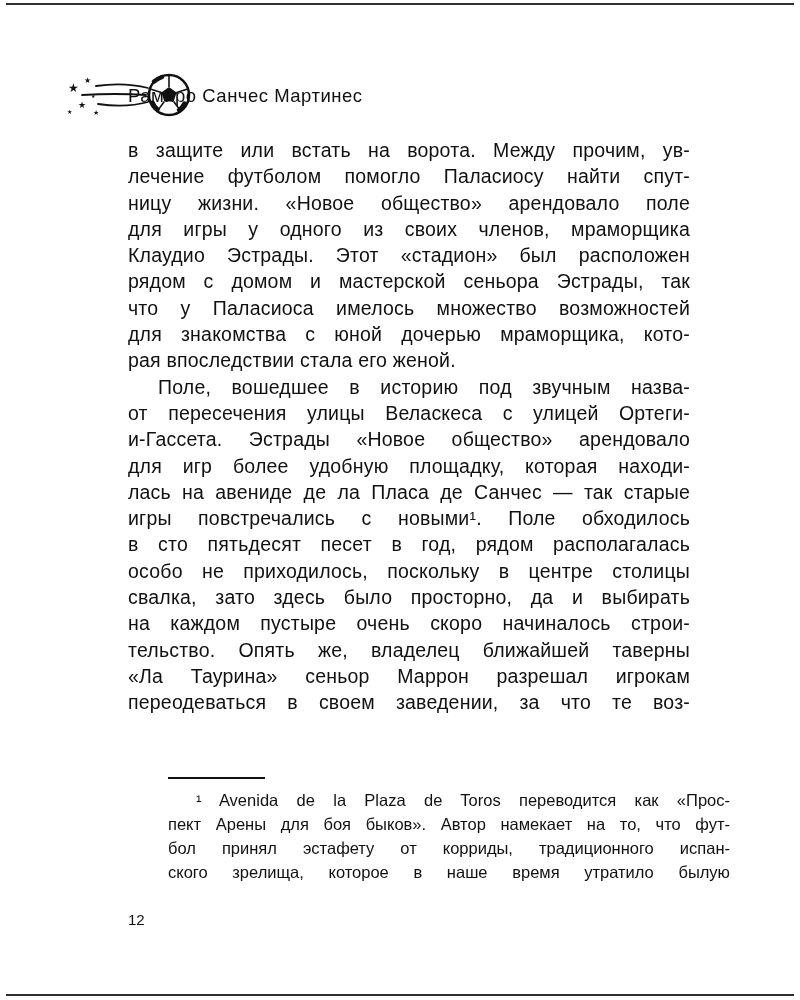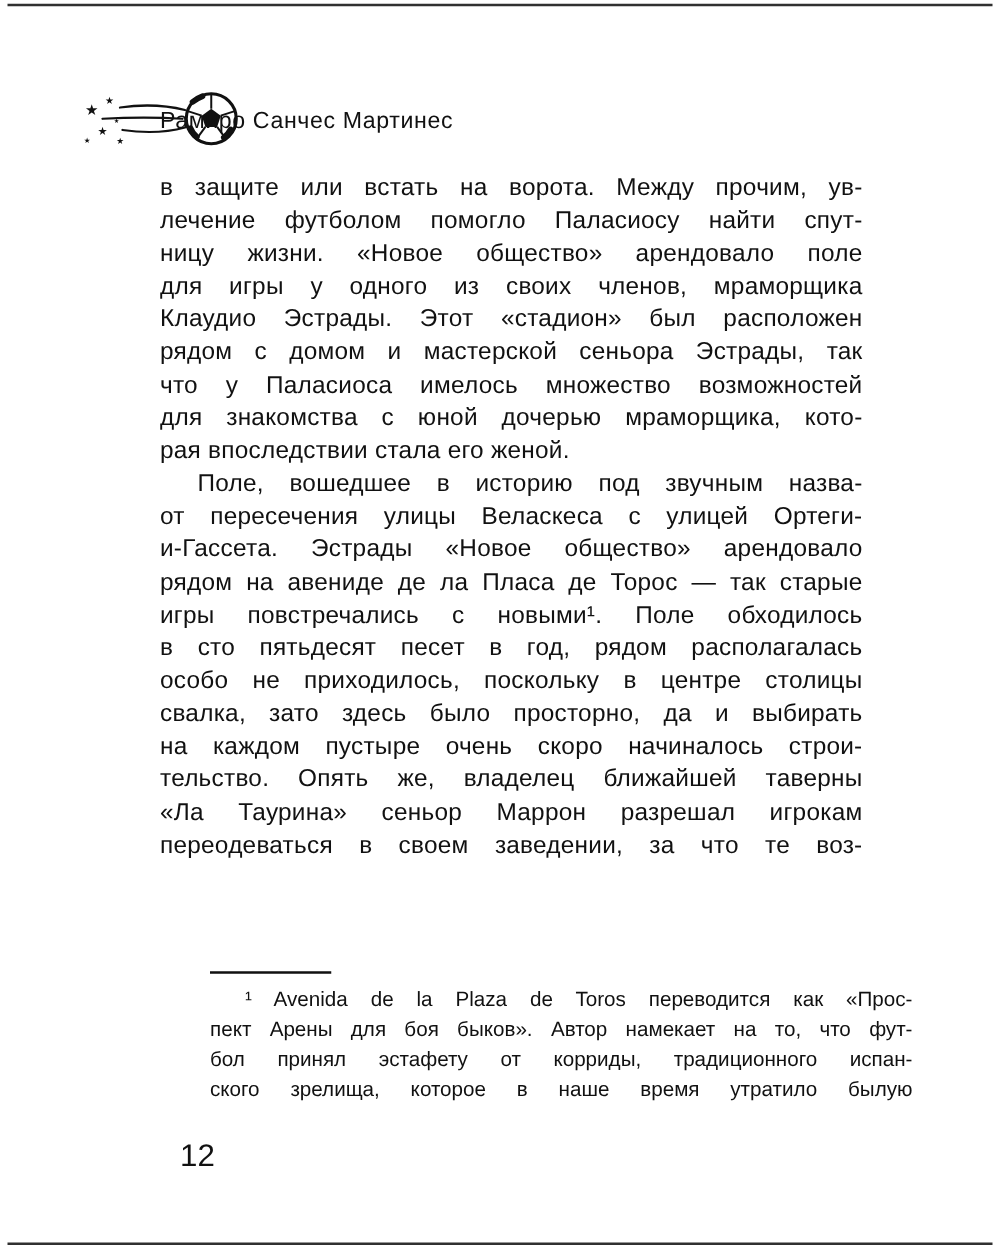--- a/index.html
+++ b/index.html
@@ -51,22 +51,21 @@
     margin-left: 40px;
   }
   .footnote-rule {
     width: 97px; height: 0;
     border-top: 2px solid #111111;
     margin-bottom: 9px;
   }
   .footnote .line.indent { text-indent: 28px; }
   .page-number {
     position: absolute; top: 911px; left: 128px;
-    font-size: 25px;
-    margin-left: 16px;
+    font-size: 15px;
   }
 </style>
 </head>
 <body>
 
 <div class="page">
 
   <div class="scan-line-top"></div>
   <div class="scan-line-bottom"></div>
 
@@ -114,21 +113,22 @@
         <div class="line">Клаудио Эстрады. Этот «стадион» был расположен</div>
         <div class="line">рядом с домом и мастерской сеньора Эстрады, так</div>
         <div class="line">что у Паласиоса имелось множество возможностей</div>
         <div class="line">для знакомства с юной дочерью мраморщика, кото-</div>
         <div class="line last">рая впоследствии стала его женой.</div>
       </div>
       <div>
         <div class="line indent">Поле, вошедшее в историю под звучным назва-</div>
         <div class="line">от пересечения улицы Веласкеса с улицей Ортеги-</div>
         <div class="line">и-Гассета. Эстрады «Новое общество» арендовало</div>
-        <div class="line">рядом на авениде де ла Пласа де Торос — так старые</div>
+        <div class="line">для игр более удобную площадку, которая находи-</div>
+        <div class="line">лась на авениде де ла Пласа де Санчес — так старые</div>
         <div class="line">игры повстречались с новыми¹. Поле обходилось</div>
         <div class="line">в сто пятьдесят песет в год, рядом располагалась</div>
         <div class="line">особо не приходилось, поскольку в центре столицы</div>
         <div class="line">свалка, зато здесь было просторно, да и выбирать</div>
         <div class="line">на каждом пустыре очень скоро начиналось строи-</div>
         <div class="line">тельство. Опять же, владелец ближайшей таверны</div>
         <div class="line">«Ла Таурина» сеньор Маррон разрешал игрокам</div>
         <div class="line">переодеваться в своем заведении, за что те воз-</div>
       </div>
     </div>

